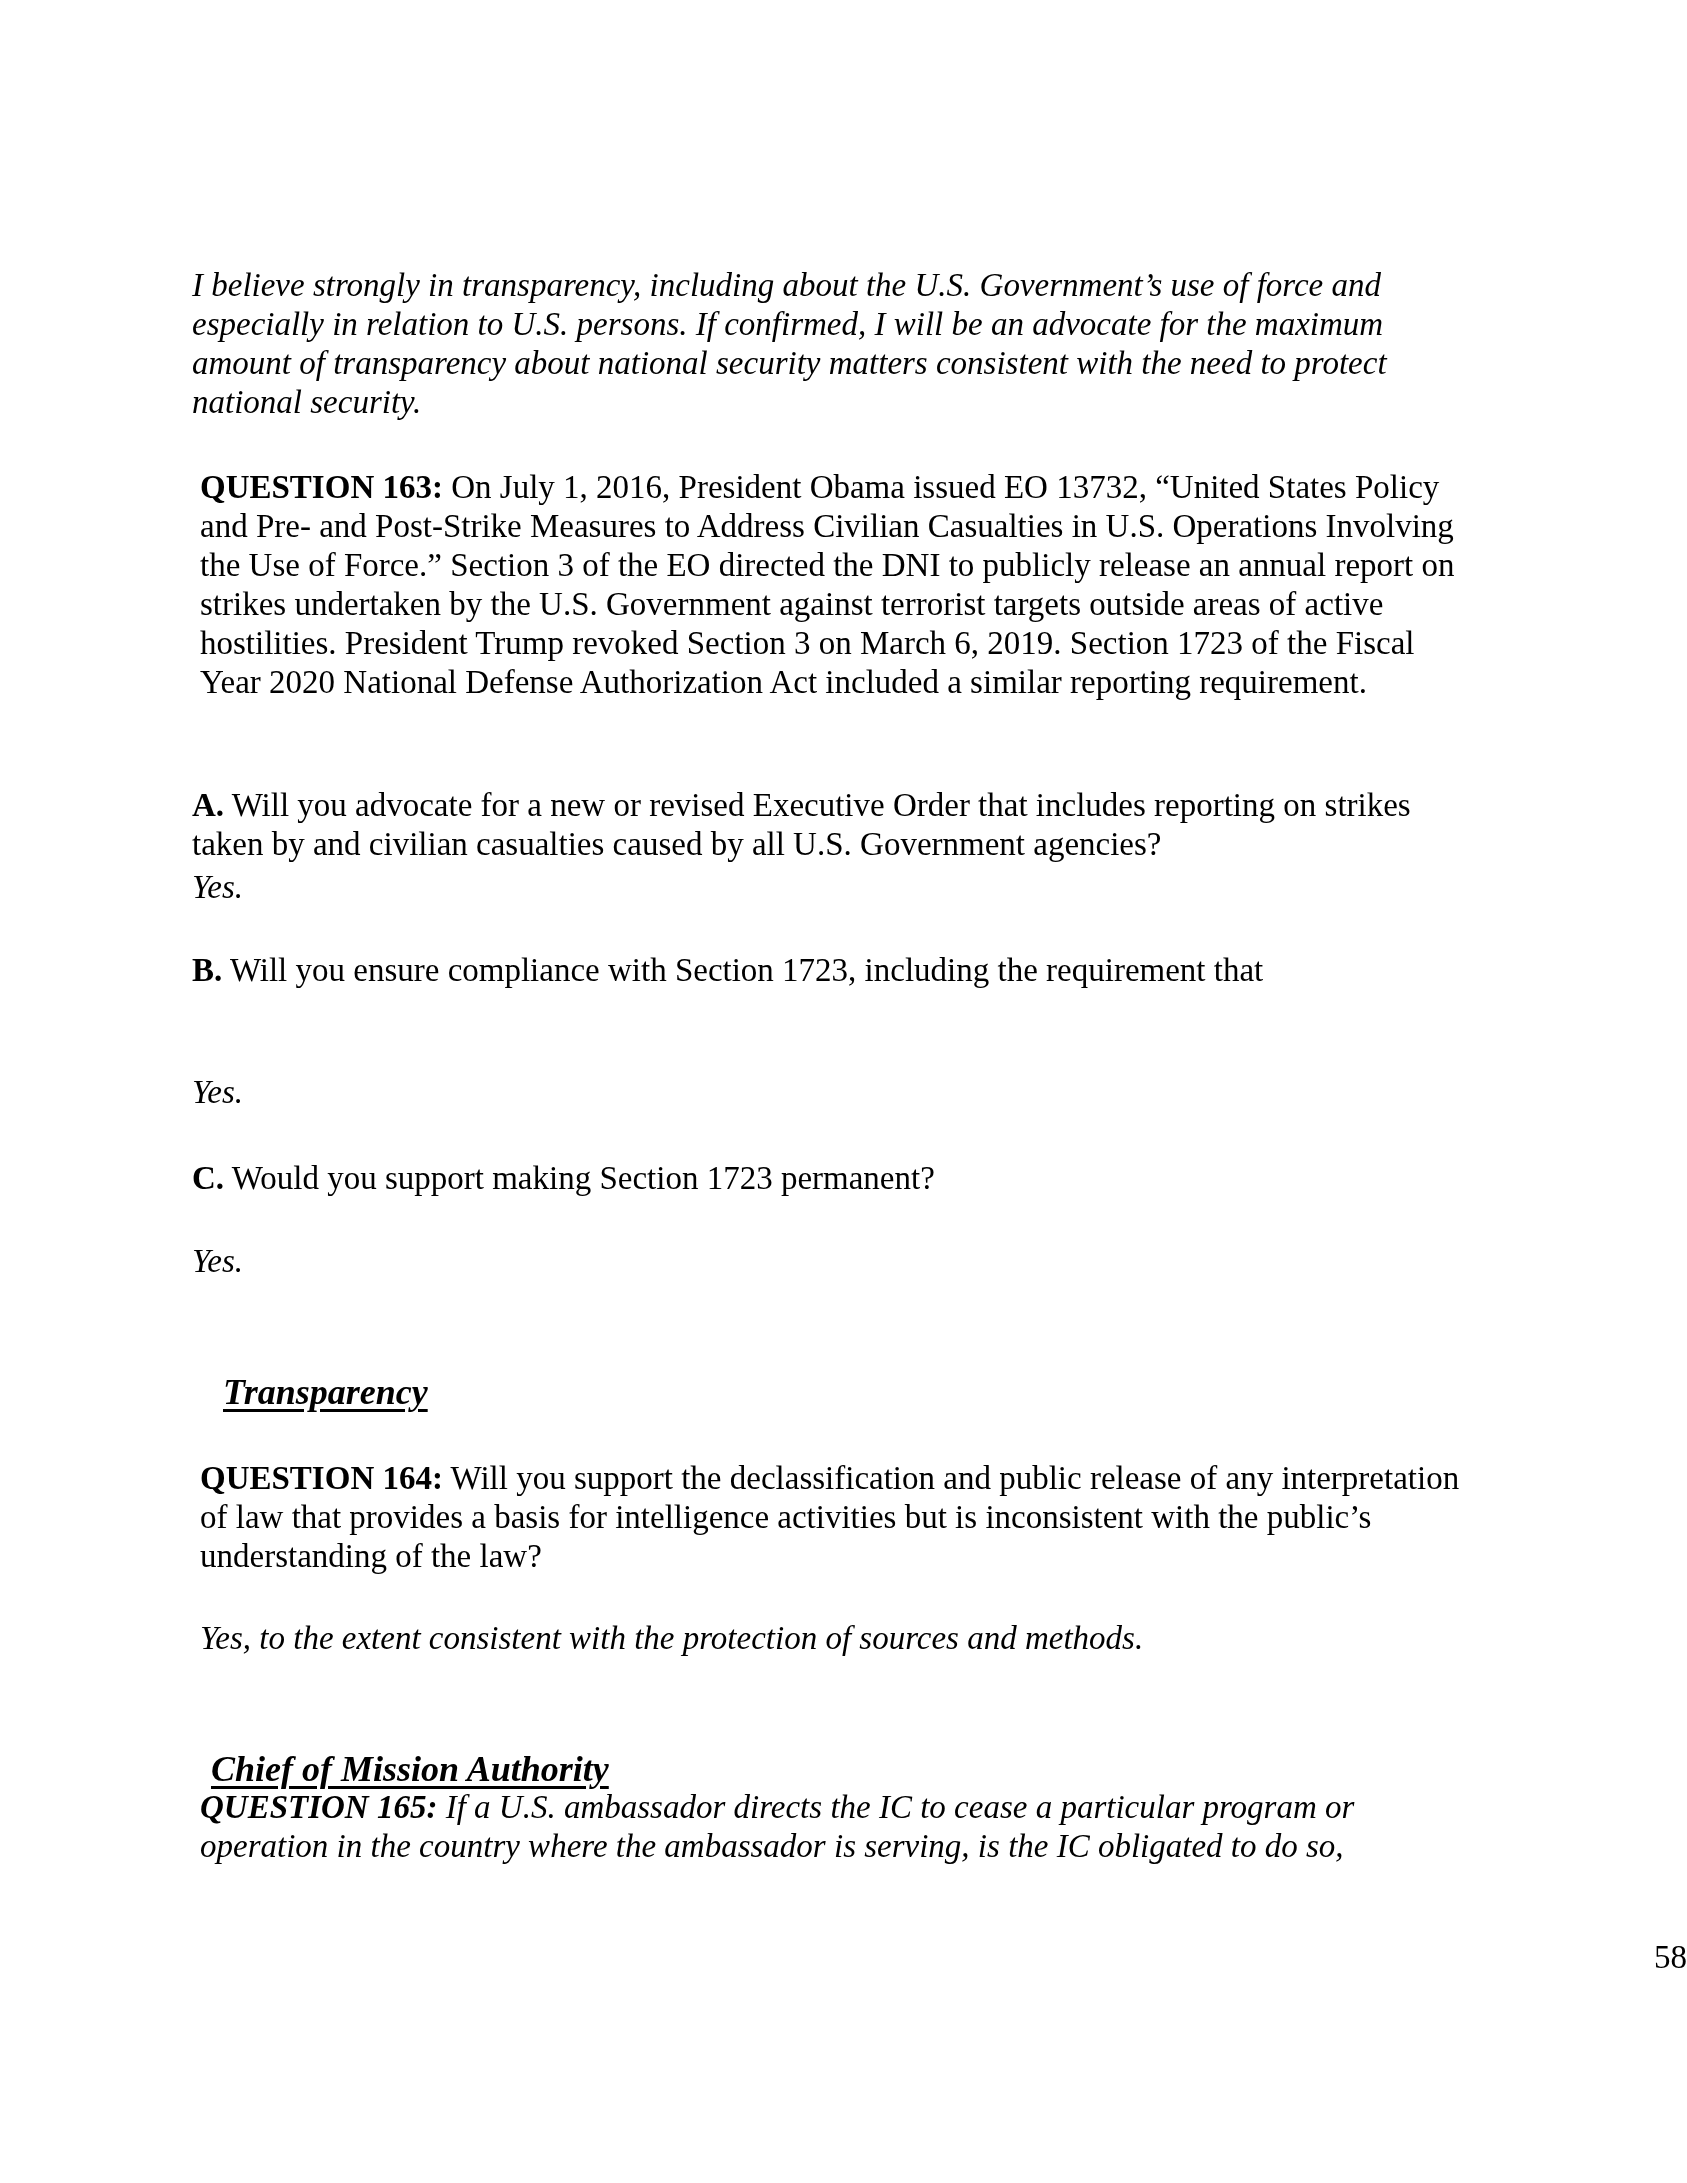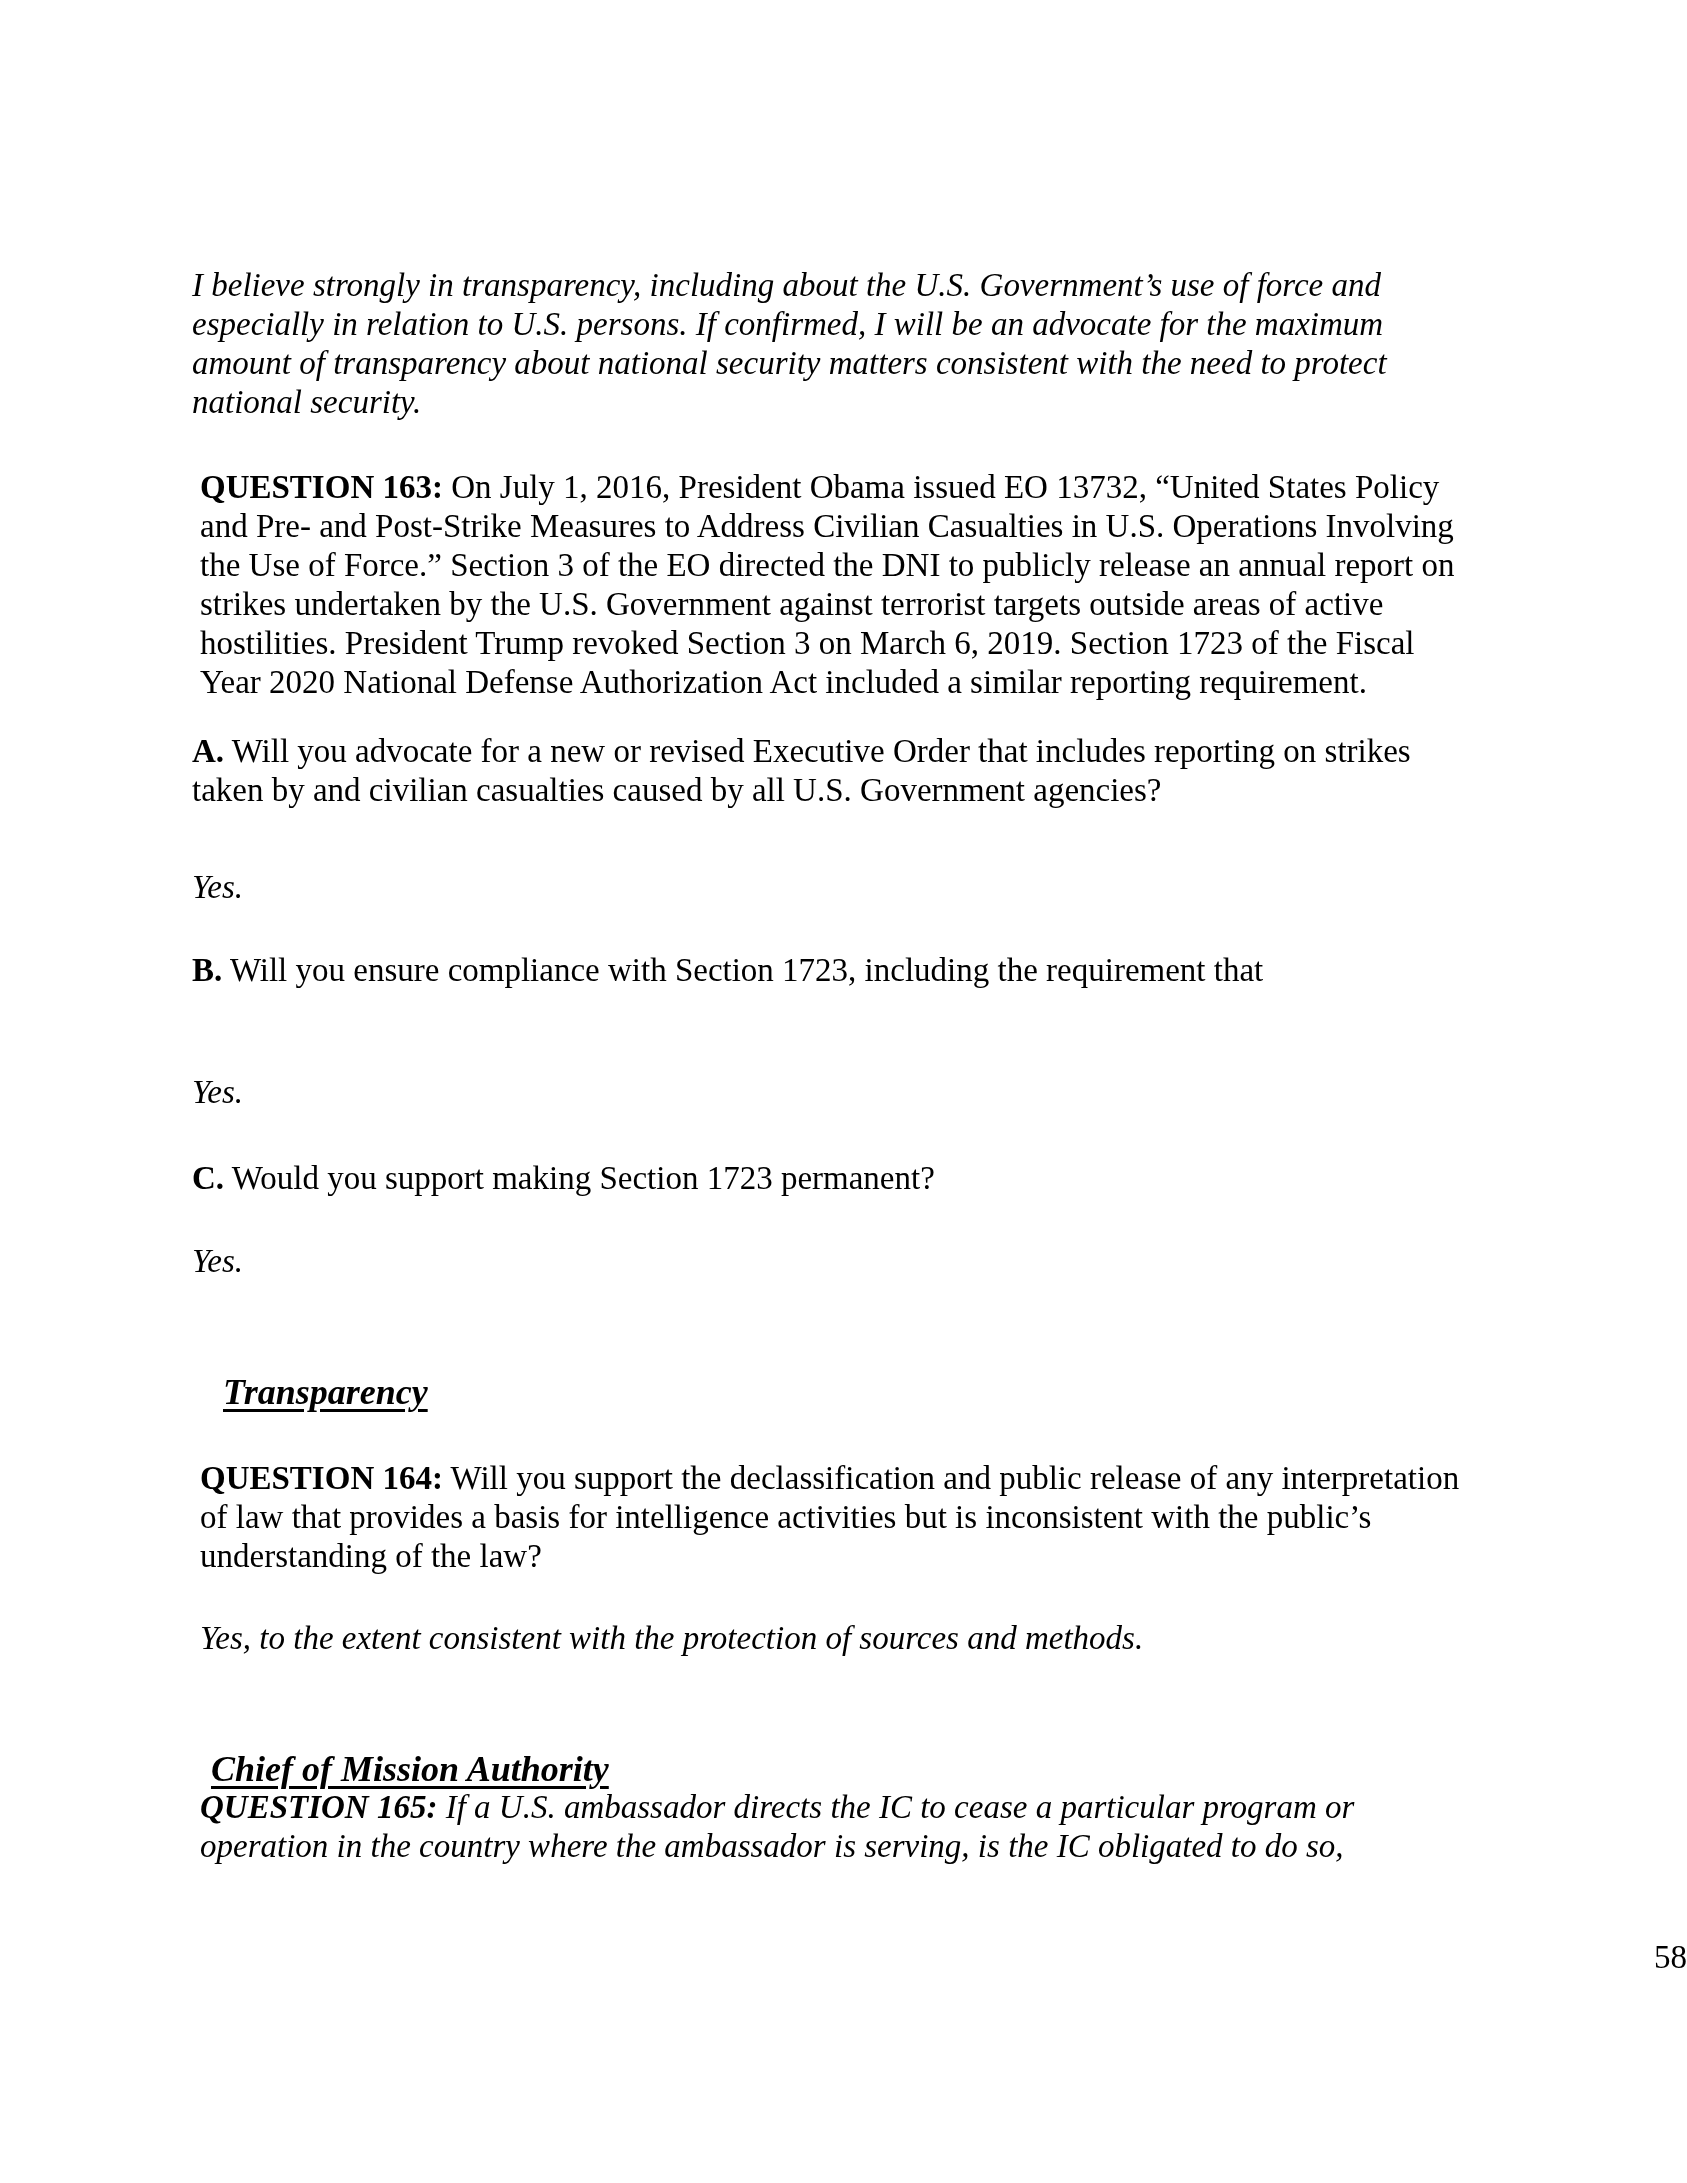--- a/index.html
+++ b/index.html
@@ -20,21 +20,21 @@
     p { margin: 0; }
     .pagenum { position: absolute; left: 0; width: 1687px; text-align: right; top: 1938px; font-size: 33px; }
   </style>
 </head>
 <body>
 
 <p class="blk it" style="top:266px; width:1204px;">I believe strongly in transparency, including about the U.S. Government’s use of force and especially in relation to U.S. persons.  If confirmed, I will be an advocate for the maximum amount of transparency about national security matters consistent with the need to protect national security.</p>
 
 <p class="blk" style="left:200px; top:468px; width:1257px;"><span class="b">QUESTION 163:</span><span> On July 1, 2016, President Obama issued EO 13732, “United States Policy and Pre- and Post-Strike Measures to Address Civilian Casualties in U.S. Operations Involving the Use of Force.” Section 3 of the EO directed the DNI to publicly release an annual report on strikes undertaken by the U.S. Government against terrorist targets outside areas of active hostilities. President Trump revoked Section 3 on March 6, 2019.  Section 1723 of the Fiscal Year 2020 National Defense Authorization Act included a similar reporting requirement.</span></p>
 
-<p class="blk" style="top:732px; width:1231px;"><span class="b">A.</span><span> Will you advocate for a new or revised Executive Order that includes reporting on strikes taken by and civilian casualties caused by all U.S. Government agencies?</span></p>
+<p class="blk" style="top:786px; width:1231px;"><span class="b">A.</span><span> Will you advocate for a new or revised Executive Order that includes reporting on strikes taken by and civilian casualties caused by all U.S. Government agencies?</span></p>
 <p class="blk it" style="top:868px;">Yes.</p>
 
 <p class="blk" style="top:951px;"><span class="b">B.</span><span> Will you ensure compliance with Section 1723, including the requirement that</span><br></p>
 <p class="blk it" style="top:1073px;">Yes.</p>
 
 <p class="blk" style="top:1159px;"><span class="b">C.</span><span> Would you support making Section 1723 permanent?</span></p>
 <p class="blk it" style="top:1242px;">Yes.</p>
 
 <p class="blk heading" style="left:200px; top:1373px;">Transparency</p>
 

